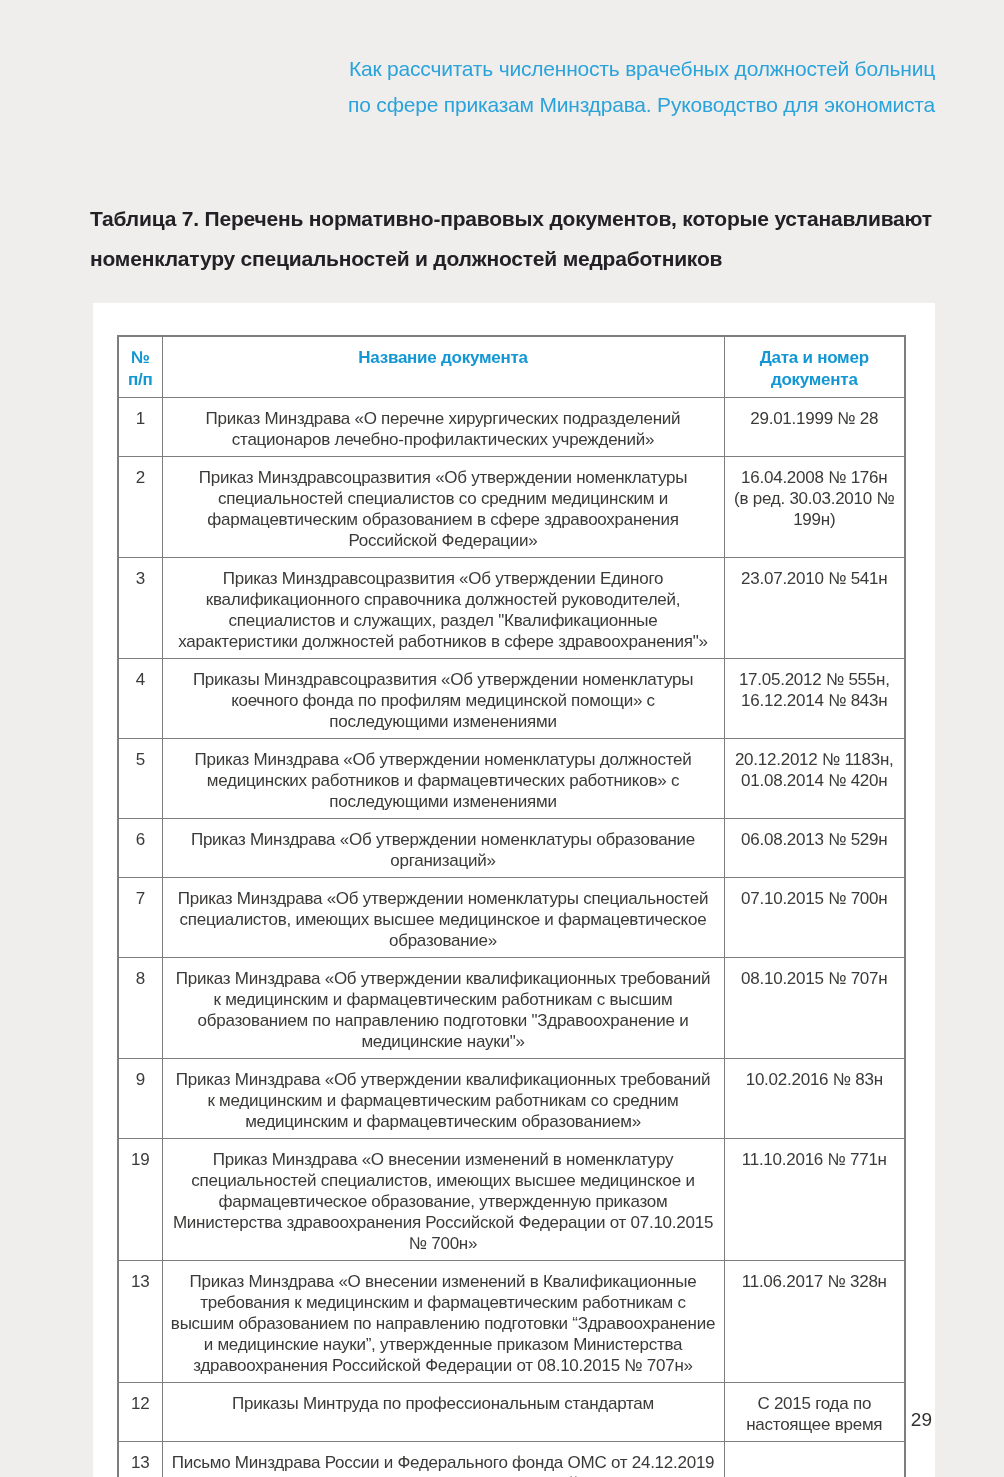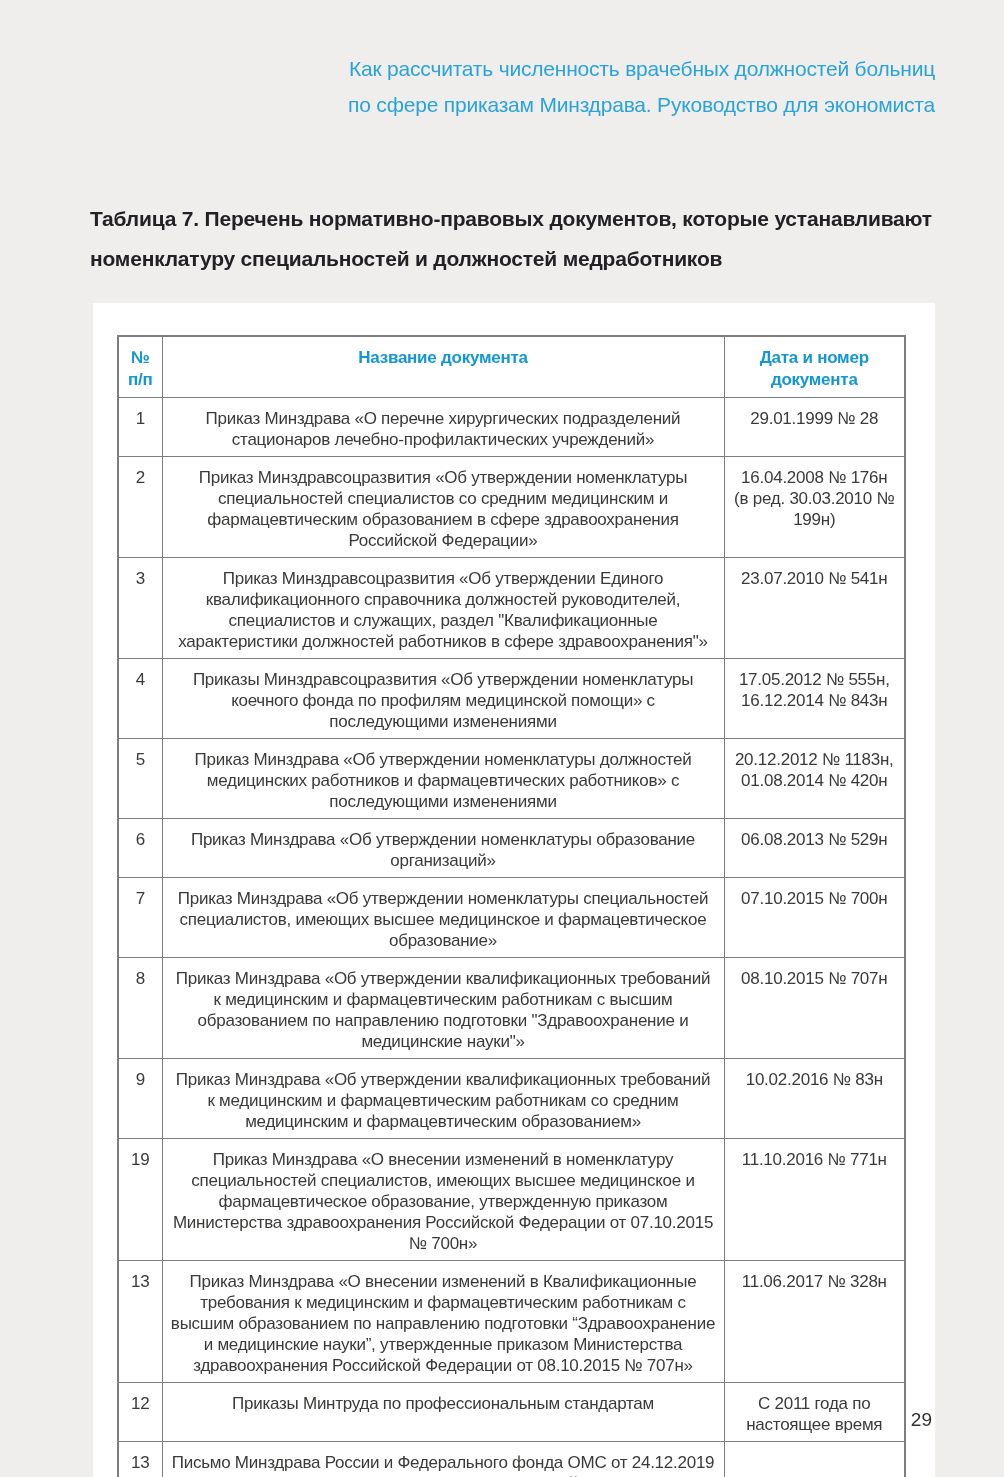--- a/index.html
+++ b/index.html
@@ -148,21 +148,21 @@
           <td>11.10.2016 № 771н</td>
         </tr>
         <tr>
           <td class="cell-num">13</td>
           <td>Приказ Минздрава «О внесении изменений в Квалификационные требования к медицинским и фармацевтическим работникам с высшим образованием по направлению подготовки “Здравоохранение и медицинские науки”, утвержденные приказом Министерства здравоохранения Российской Федерации от 08.10.2015 № 707н»</td>
           <td>11.06.2017 № 328н</td>
         </tr>
         <tr>
           <td class="cell-num">12</td>
           <td>Приказы Минтруда по профессиональным стандартам</td>
-          <td>С 2011 года по настоящее время</td>
+          <td>С 2015 года по настоящее время</td>
         </tr>
         <tr>
           <td class="cell-num">13</td>
           <td>Письмо Минздрава России и Федерального фонда ОМС от 24.12.2019 № 11-7/И/2-12330 «О направлении разъяснений по вопросам формирования и экономического обоснования территориальных программ государственных гарантий бесплатного оказания гражданам медицинской помощи на 2020 год и на плановый период 2021 и 2022 годов»</td>
           <td></td>
         </tr>
       </tbody>
     </table>
   </section>
 

